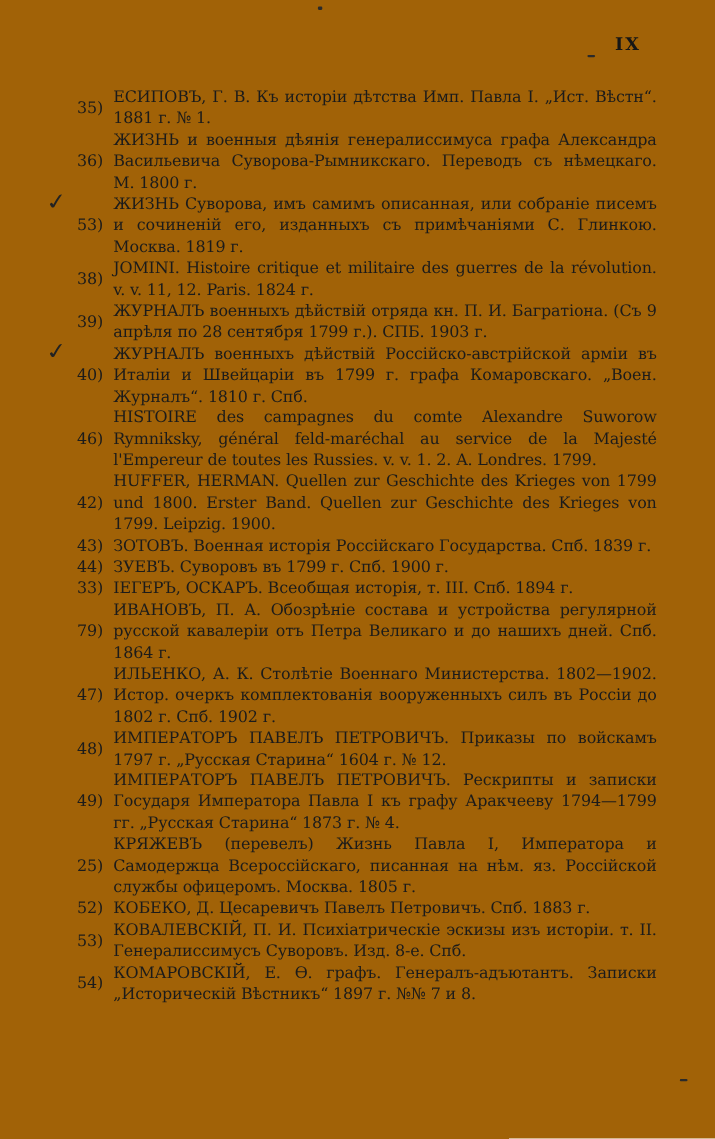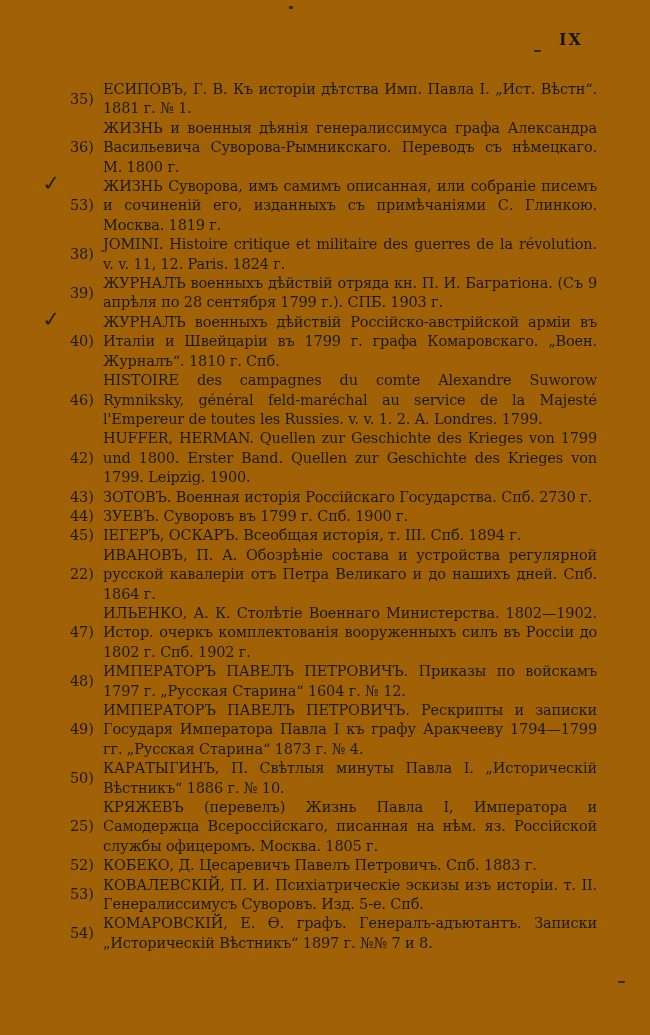--- a/index.html
+++ b/index.html
@@ -105,71 +105,66 @@
     <span class="txt">HISTOIRE des campagnes du comte Alexandre Suworow Rymniksky, général feld-maréchal au service de la Majesté l'Empereur de toutes les Russies. v. v. 1. 2. A. Londres. 1799.</span>
   </div>
       <div class="entry">
 
     <span class="num">42)</span>
     <span class="txt">HUFFER, HERMAN. Quellen zur Geschichte des Krieges von 1799 und 1800. Erster Band. Quellen zur Geschichte des Krieges von 1799. Leipzig. 1900.</span>
   </div>
       <div class="entry">
 
     <span class="num">43)</span>
-    <span class="txt">ЗОТОВЪ. Военная исторія Россійскаго Государства. Спб. 2730 г.</span>
+    <span class="txt">ЗОТОВЪ. Военная исторія Россійскаго Государства. Спб. 1839 г.</span>
   </div>
       <div class="entry">
 
     <span class="num">44)</span>
     <span class="txt">ЗУЕВЪ. Суворовъ въ 1799 г. Спб. 1900 г.</span>
   </div>
       <div class="entry">
 
-    <span class="num">45)</span>
+    <span class="num">33)</span>
     <span class="txt">ІЕГЕРЪ, ОСКАРЪ. Всеобщая исторія, т. III. Спб. 1894 г.</span>
   </div>
       <div class="entry">
 
-    <span class="num">22)</span>
+    <span class="num">79)</span>
     <span class="txt">ИВАНОВЪ, П. А. Обозрѣніе состава и устройства регулярной русской кавалеріи отъ Петра Великаго и до нашихъ дней. Спб. 1864 г.</span>
   </div>
       <div class="entry">
 
     <span class="num">47)</span>
     <span class="txt">ИЛЬЕНКО, А. К. Столѣтіе Военнаго Министерства. 1802—1902. Истор. очеркъ комплектованія вооруженныхъ силъ въ Россіи до 1802 г. Спб. 1902 г.</span>
   </div>
       <div class="entry">
 
     <span class="num">48)</span>
     <span class="txt">ИМПЕРАТОРЪ ПАВЕЛЪ ПЕТРОВИЧЪ. Приказы по войскамъ 1797 г. „Русская Старина“ 1604 г. № 12.</span>
   </div>
       <div class="entry">
 
     <span class="num">49)</span>
     <span class="txt">ИМПЕРАТОРЪ ПАВЕЛЪ ПЕТРОВИЧЪ. Рескрипты и записки Государя Императора Павла I къ графу Аракчееву 1794—1799 гг. „Русская Старина“ 1873 г. № 4.</span>
   </div>
       <div class="entry">
 
-    <span class="num">50)</span>
-    <span class="txt">КАРАТЫГИНЪ, П. Свѣтлыя минуты Павла I. „Историческій Вѣстникъ“ 1886 г. № 10.</span>
-  </div>
-      <div class="entry">
-
     <span class="num">25)</span>
     <span class="txt">КРЯЖЕВЪ (перевелъ) Жизнь Павла I, Императора и Самодержца Всероссійскаго, писанная на нѣм. яз. Россійской службы офицеромъ. Москва. 1805 г.</span>
   </div>
       <div class="entry">
 
     <span class="num">52)</span>
     <span class="txt">КОБЕКО, Д. Цесаревичъ Павелъ Петровичъ. Спб. 1883 г.</span>
   </div>
       <div class="entry">
 
     <span class="num">53)</span>
-    <span class="txt">КОВАЛЕВСКІЙ, П. И. Психіатрическіе эскизы изъ исторіи. т. II. Генералиссимусъ Суворовъ. Изд. 5-е. Спб.</span>
+    <span class="txt">КОВАЛЕВСКІЙ, П. И. Психіатрическіе эскизы изъ исторіи. т. II. Генералиссимусъ Суворовъ. Изд. 8-е. Спб.</span>
   </div>
       <div class="entry">
 
     <span class="num">54)</span>
     <span class="txt">КОМАРОВСКІЙ, Е. Ѳ. графъ. Генералъ-адъютантъ. Записки „Историческій Вѣстникъ“ 1897 г. №№ 7 и 8.</span>
   </div>
     </div>
 <div class="mark" style="left: 289px; top: 6px; width: 4px; height: 3px;"></div>
     <div class="mark" style="left: 534px; top: 50px; width: 7px; height: 2px;"></div>
     <div class="mark" style="left: 618px; top: 981px; width: 7px; height: 2px;"></div>

